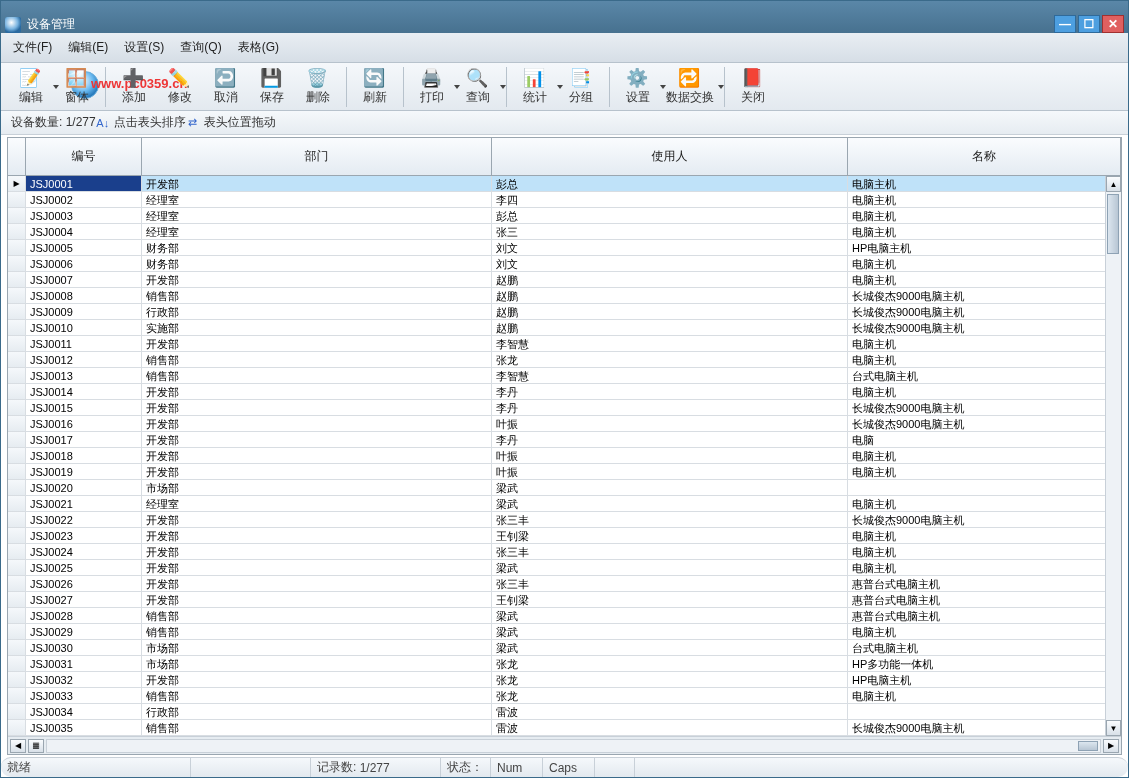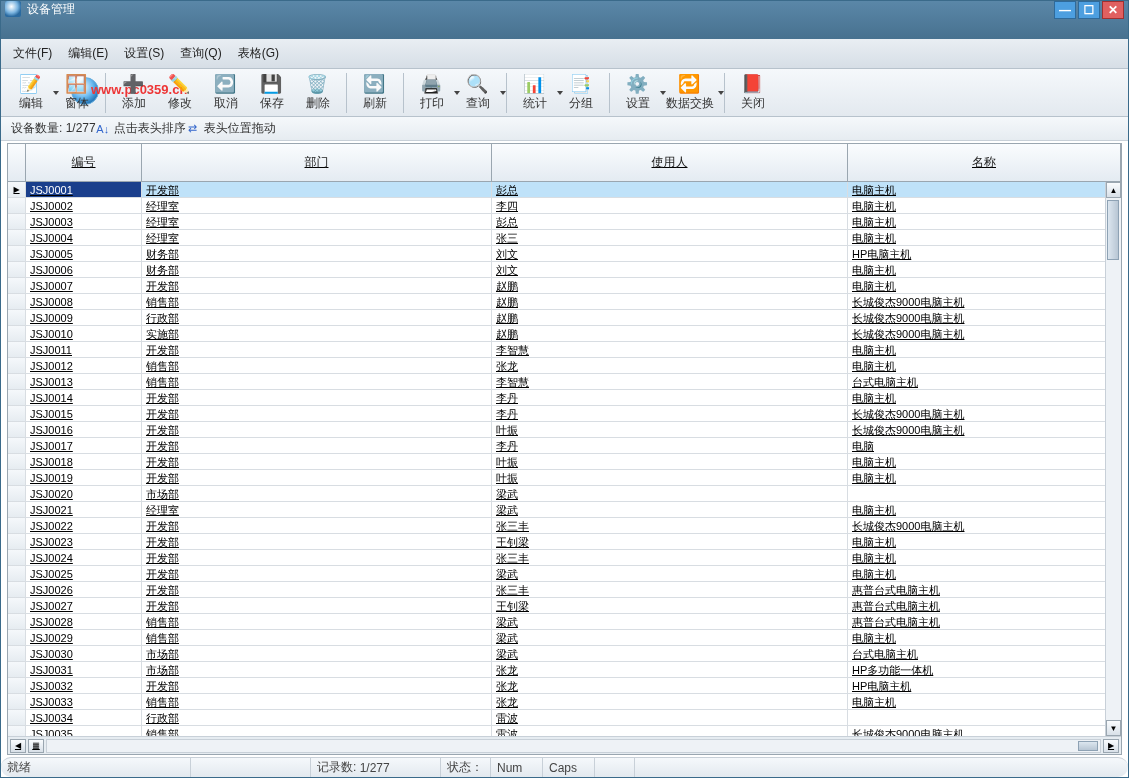--- a/index.html
+++ b/index.html
@@ -1,38 +1,38 @@
 <!DOCTYPE html>
 <html><head>
 <meta charset="utf-8">
 <style>
 * { box-sizing: border-box; margin: 0; padding: 0; }
 html, body { width: 1129px; height: 778px; font-family: "Microsoft YaHei", SimSun, Arial, sans-serif; font-size: 12px; overflow: hidden; background: #fff; }
 .window { width: 1129px; height: 778px; display: flex; flex-direction: column; border: 1px solid #3a6a8a; }
-.titlebar { height: 38px; background: linear-gradient(to bottom, #5a87a8 0%, #47718f 100%); display: flex; align-items: flex-start; color: #fff; padding: 0 4px; }
+.titlebar { height: 32px; background: linear-gradient(to bottom, #5a87a8 0%, #47718f 100%); display: flex; align-items: flex-end; color: #fff; padding: 0 4px; }
 .titlebar .app-icon { width: 16px; height: 16px; background: radial-gradient(circle at 40% 35%, #fff, #7ab4e0 45%, #2a6aa0 70%); border-radius: 2px; margin-right: 6px; }
 .titlebar .title { flex: 1; }
 .titlebar .ctrl { display: flex; gap: 2px; }
 .titlebar .ctrl div { width: 22px; height: 18px; display: flex; align-items: center; justify-content: center; font-weight: bold; font-size: 12px; }
 .btn-min, .btn-max { background: #4d9fe0; border: 1px solid #2f6a9a; color: #fff; }
 .btn-close { background: #e06060; border: 1px solid #a03030; color: #fff; }
 .menubar { height: 30px; background: linear-gradient(to bottom,#e9eef3,#d6dee6); border-bottom: 1px solid #b7c2cc; display: flex; align-items: center; padding: 0 6px; gap: 4px; color: #222; }
 .menubar .mitem { padding: 2px 6px; cursor: default; }
 .toolbar { height: 48px; background: linear-gradient(to bottom,#f5f8fb,#e3e9ef); border-bottom: 1px solid #b7c2cc; display: flex; align-items: center; padding: 2px 8px; gap: 2px; position: relative; }
 .watermark { position: absolute; left: 70px; top: 8px; color: #e22; font-weight: bold; font-size: 13px; pointer-events: none; opacity: 0.9; }
 .watermark .wm-icon { display:inline-block; width:28px; height:28px; vertical-align:middle; border-radius:50%; background: radial-gradient(circle at 40% 35%, #fff, #5cb4f0 45%, #1570b8 72%); border:1px solid #5aa5d8; margin-right:-8px; }
 .tbtn { display: flex; flex-direction: column; align-items: center; justify-content: center; min-width: 44px; height: 44px; padding: 2px 4px; cursor: default; position: relative; z-index: 2; }
 .tbtn .ico { width: 22px; height: 22px; display: flex; align-items: center; justify-content: center; font-size: 18px; }
 .tbtn .lbl { font-size: 12px; color: #333; }
 .tbtn.drop::after { content: ""; border-left: 3px solid transparent; border-right: 3px solid transparent; border-top: 4px solid #444; position: absolute; right: -6px; top: 20px; }
 .tsep { width: 1px; height: 40px; background: #b7c2cc; margin: 0 4px; }
 .infobar { height: 24px; background: linear-gradient(to bottom,#f5f8fb,#e6ecf1); border-bottom: 1px solid #c8d0d8; display: flex; align-items: center; padding: 0 10px; color: #333; }
 .hint { display: flex; align-items: center; gap: 4px; }
 .hint .hi-ico { width: 14px; height: 14px; display: inline-flex; align-items: center; justify-content: center; font-size: 11px; color: #36c; }
-.grid-wrap { flex: 1; display: flex; flex-direction: column; border: 1px solid #9aa6b0; margin: 2px 6px 2px 6px; overflow: hidden; text-decoration: underline; }
+.grid-wrap { flex: 1; display: flex; flex-direction: column; border: 1px solid #9aa6b0; margin: 2px 6px 2px 6px; overflow: hidden; }
 .grid-head { display: flex; background: linear-gradient(to bottom,#fafcfe,#e4ebf2); border-bottom: 1px solid #9aa6b0; height: 38px; }
 .grid-head .gh { border-right: 1px solid #9aa6b0; display: flex; align-items: center; justify-content: center; font-size: 12px; color: #222; }
 .grid-head .gh.ind { width: 18px; }
 .gh.c0 { width: 116px; }
 .gh.c1 { width: 350px; }
 .gh.c2 { width: 356px; }
 .gh.c3 { flex: 1; }
 .grid-body { flex: 1; overflow-y: auto; overflow-x: hidden; position: relative; background: #fff; }
 .row { display: flex; height: 16px; border-bottom: 1px solid #d8dde2; font-size: 11px; color: #000; }
 .row .ind { width: 18px; border-right: 1px solid #d8dde2; background: linear-gradient(to bottom,#f5f8fb,#e6ecf1); display:flex; align-items:center; justify-content:center; }

